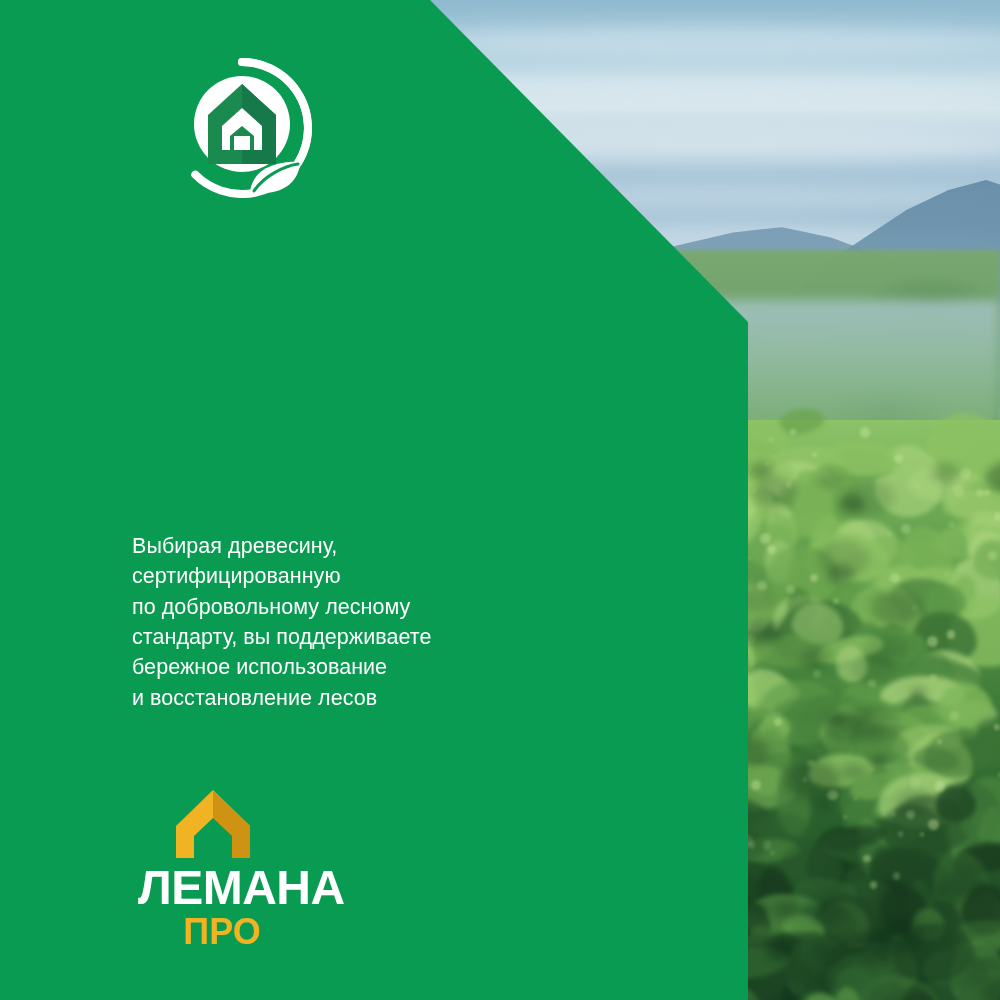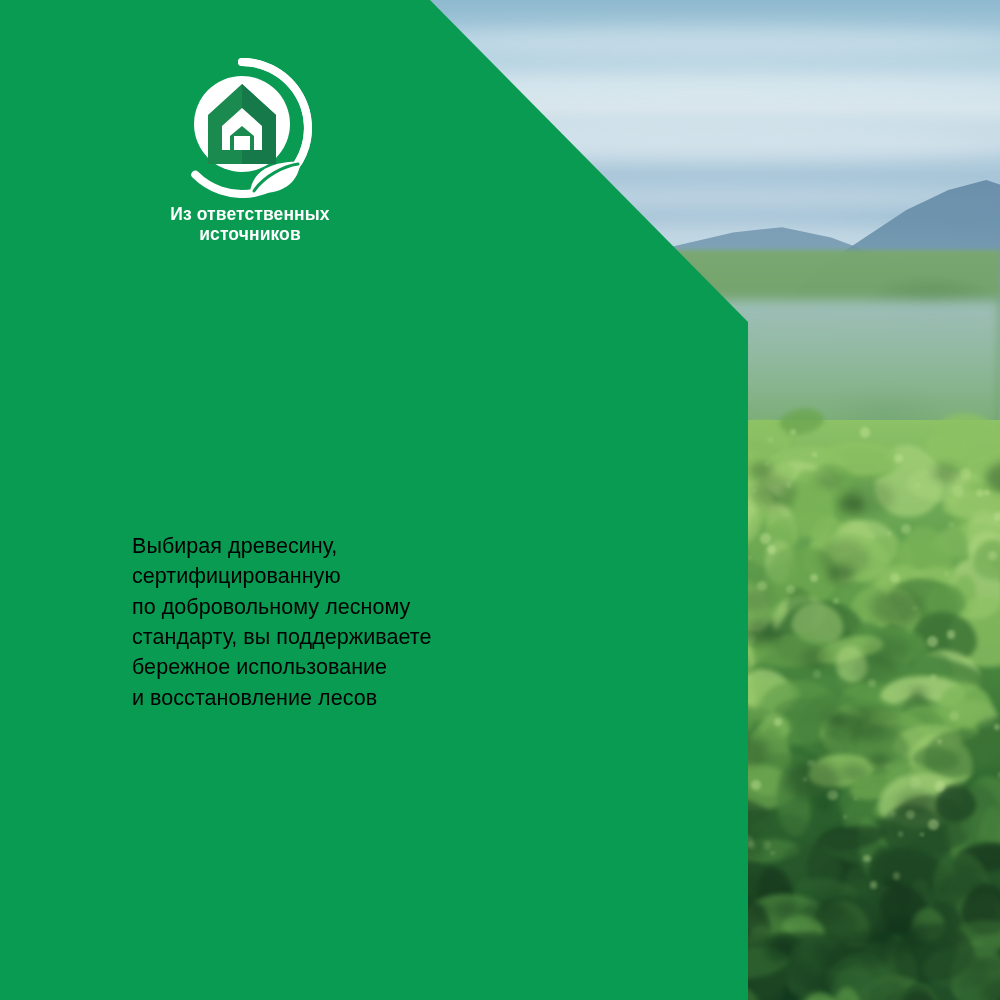--- a/index.html
+++ b/index.html
@@ -203,21 +203,21 @@
     line-height: 1.06;
     letter-spacing: -0.4px;
     white-space: pre-line;
   }
 
   
   #bodycopy {
     position: absolute;
     left: 132px;
     top: 531px;
-    color: #000000;
+    color: #ffffff;
     font-size: 21.5px;
     line-height: 1.41;
     letter-spacing: .05px;
     white-space: pre-line;
     max-width: 420px;
   }
 
   
   #brand {
     position: absolute;
@@ -920,27 +920,37 @@
         <path d="M70 26 L104 57 L104 106 L36 106 L36 57 Z" fill="#1a8a4e"></path>
         <path d="M70 26 L104 57 L104 106 L70 106 Z" fill="#15794a"></path>
 
         <path d="M70 50 L90 68 L90 92 L50 92 L50 68 Z" fill="#ffffff"></path>
         <path d="M70 68 L82 78 L82 92 L58 92 L58 78 Z" fill="#1a8a4e"></path>
         <rect x="62" y="78" width="16" height="14" fill="#ffffff"></rect>
 
         <path d="M128 104 C128 104 82 100 78 134 C116 140 128 118 128 104 Z" fill="#ffffff"></path>
         <path d="M82 133 C92 118 112 108 126 106" fill="none" stroke="#0a9b52" stroke-width="3" stroke-linecap="round"></path>
       </svg>
-      <div id="badge-caption">Из ответственных
-источников</div>
     </div>
 
 
     <div id="bodycopy">Выбирая древесину,
 сертифицированную
 по добровольному лесному
 стандарту, вы поддерживаете
 бережное использование
 и восстановление лесов</div>
 
+    <div id="brand">
+      <svg id="brand-house" viewBox="0 0 78 72" aria-hidden="true">
+        <path d="M39 2 L76 38 L76 70 L2 70 L2 38 Z" fill="#f0b323"></path>
+        <path d="M39 2 L76 38 L76 70 L39 70 Z" fill="#cf9313"></path>
+        <path d="M39 30 L62 52 L62 70 L39 70 Z" fill="#cf9313"></path>
+        <path d="M39 30 L16 52 L16 70 L39 70 Z" fill="#f0b323"></path>
+        <path d="M39 30 L58 48 L58 70 L39 70 Z" fill="#0a9b52"></path>
+        <path d="M39 30 L20 48 L20 70 L39 70 Z" fill="#0a9b52"></path>
+      </svg>
+      <span id="brand-name">ЛЕМАНА</span>
+      <span id="brand-sub">ПРО</span>
+    </div>
 
   </div>
 </div>
 
 </body></html>

